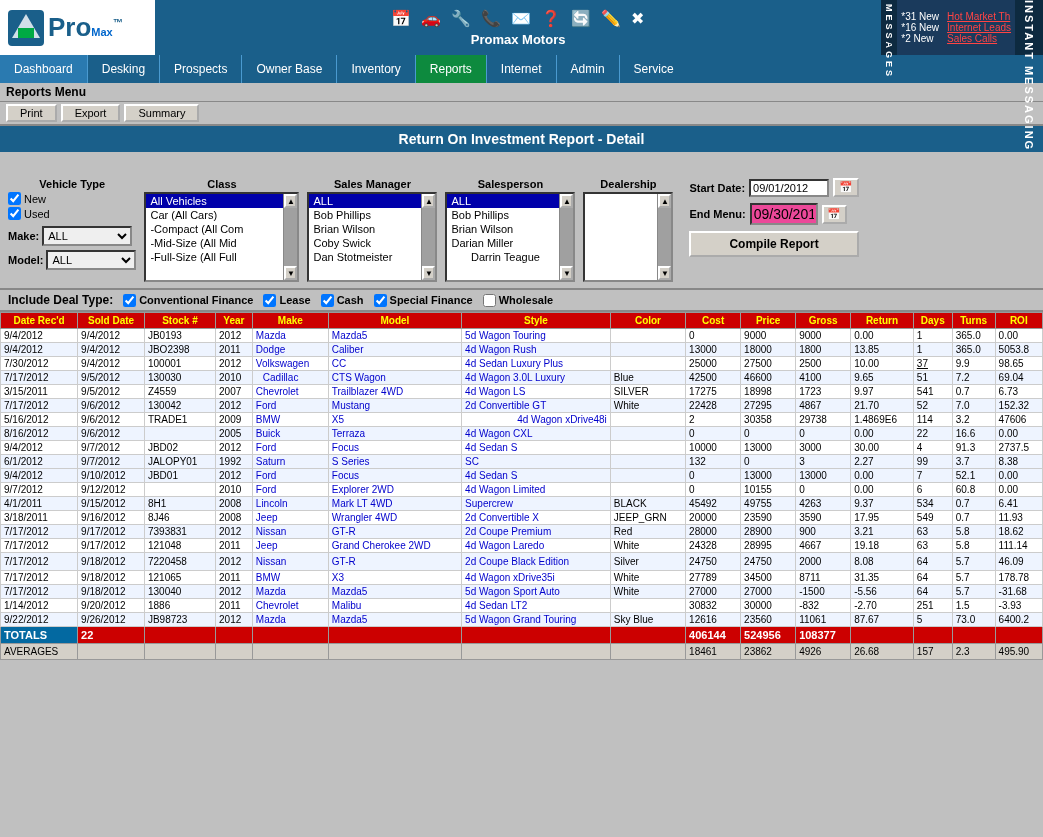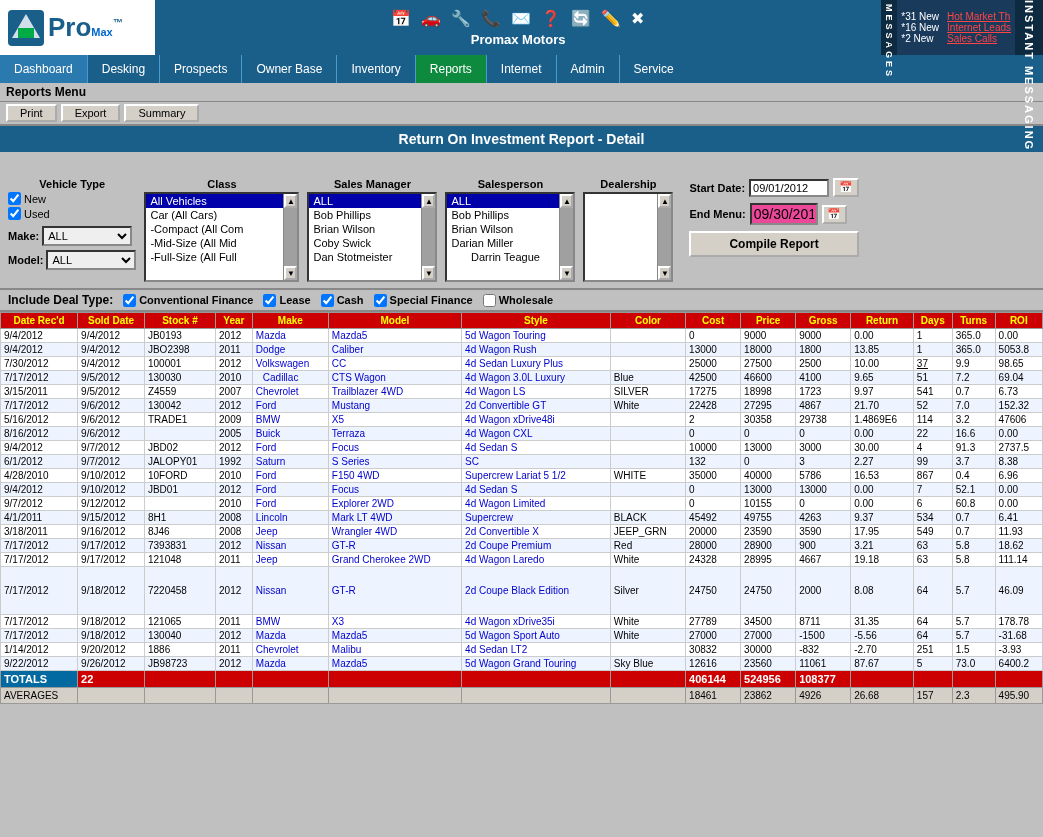--- a/index.html
+++ b/index.html
@@ -326,21 +326,21 @@
           <td style="font-size: 10px; padding: 1px 3px; border: 1px solid rgb(204, 204, 204); white-space: nowrap;">7.0</td>
           <td style="font-size: 10px; padding: 1px 3px; border: 1px solid rgb(204, 204, 204); white-space: nowrap;">152.32</td>
         </tr>
         <tr style="background: white;">
           <td style="font-size: 10px; padding: 1px 3px; border: 1px solid rgb(204, 204, 204); white-space: nowrap;">5/16/2012</td>
           <td style="font-size: 10px; padding: 1px 3px; border: 1px solid rgb(204, 204, 204); white-space: nowrap;">9/6/2012</td>
           <td style="font-size: 10px; padding: 1px 3px; border: 1px solid rgb(204, 204, 204); white-space: nowrap;">TRADE1</td>
           <td style="font-size: 10px; padding: 1px 3px; border: 1px solid rgb(204, 204, 204); white-space: nowrap;">2009</td>
           <td style="font-size: 10px; padding: 1px 3px; border: 1px solid rgb(204, 204, 204); white-space: nowrap; color: rgb(0, 0, 204);">BMW</td>
           <td style="font-size: 10px; padding: 1px 3px; border: 1px solid rgb(204, 204, 204); white-space: nowrap; color: rgb(0, 0, 204);">X5</td>
-          <td style="font-size: 10px; padding: 1px 3px; border: 1px solid rgb(204, 204, 204); white-space: nowrap; color: rgb(0, 0, 204);">4d Wagon xDrive48i</td>
+          <td style="font-size: 10px; padding: 1px 3px; border: 1px solid rgb(204, 204, 204); white-space: nowrap; color: rgb(0, 0, 204); text-align: right;">4d Wagon xDrive48i</td>
           <td style="font-size: 10px; padding: 1px 3px; border: 1px solid rgb(204, 204, 204); white-space: nowrap;"></td>
           <td style="font-size: 10px; padding: 1px 3px; border: 1px solid rgb(204, 204, 204); white-space: nowrap;">2</td>
           <td style="font-size: 10px; padding: 1px 3px; border: 1px solid rgb(204, 204, 204); white-space: nowrap;">30358</td>
           <td style="font-size: 10px; padding: 1px 3px; border: 1px solid rgb(204, 204, 204); white-space: nowrap;">29738</td>
           <td style="font-size: 10px; padding: 1px 3px; border: 1px solid rgb(204, 204, 204); white-space: nowrap;">1.4869E6</td>
           <td style="font-size: 10px; padding: 1px 3px; border: 1px solid rgb(204, 204, 204); white-space: nowrap;">114</td>
           <td style="font-size: 10px; padding: 1px 3px; border: 1px solid rgb(204, 204, 204); white-space: nowrap;">3.2</td>
           <td style="font-size: 10px; padding: 1px 3px; border: 1px solid rgb(204, 204, 204); white-space: nowrap;">47606</td>
         </tr>
         <tr style="background: rgb(238, 244, 255);">
@@ -386,37 +386,20 @@
           <td style="font-size: 10px; padding: 1px 3px; border: 1px solid rgb(204, 204, 204); white-space: nowrap; color: rgb(0, 0, 204);">S Series</td>
           <td style="font-size: 10px; padding: 1px 3px; border: 1px solid rgb(204, 204, 204); white-space: nowrap; color: rgb(0, 0, 204);">SC</td>
           <td style="font-size: 10px; padding: 1px 3px; border: 1px solid rgb(204, 204, 204); white-space: nowrap;"></td>
           <td style="font-size: 10px; padding: 1px 3px; border: 1px solid rgb(204, 204, 204); white-space: nowrap;">132</td>
           <td style="font-size: 10px; padding: 1px 3px; border: 1px solid rgb(204, 204, 204); white-space: nowrap;">0</td>
           <td style="font-size: 10px; padding: 1px 3px; border: 1px solid rgb(204, 204, 204); white-space: nowrap;">3</td>
           <td style="font-size: 10px; padding: 1px 3px; border: 1px solid rgb(204, 204, 204); white-space: nowrap;">2.27</td>
           <td style="font-size: 10px; padding: 1px 3px; border: 1px solid rgb(204, 204, 204); white-space: nowrap;">99</td>
           <td style="font-size: 10px; padding: 1px 3px; border: 1px solid rgb(204, 204, 204); white-space: nowrap;">3.7</td>
           <td style="font-size: 10px; padding: 1px 3px; border: 1px solid rgb(204, 204, 204); white-space: nowrap;">8.38</td>
-        </tr>
-        <tr style="background: white;">
-          <td style="font-size: 10px; padding: 1px 3px; border: 1px solid rgb(204, 204, 204); white-space: nowrap;">4/28/2010</td>
-          <td style="font-size: 10px; padding: 1px 3px; border: 1px solid rgb(204, 204, 204); white-space: nowrap;">9/10/2012</td>
-          <td style="font-size: 10px; padding: 1px 3px; border: 1px solid rgb(204, 204, 204); white-space: nowrap;">10FORD</td>
-          <td style="font-size: 10px; padding: 1px 3px; border: 1px solid rgb(204, 204, 204); white-space: nowrap;">2010</td>
-          <td style="font-size: 10px; padding: 1px 3px; border: 1px solid rgb(204, 204, 204); white-space: nowrap; color: rgb(0, 0, 204);">Ford</td>
-          <td style="font-size: 10px; padding: 1px 3px; border: 1px solid rgb(204, 204, 204); white-space: nowrap; color: rgb(0, 0, 204);">F150 4WD</td>
-          <td style="font-size: 10px; padding: 1px 3px; border: 1px solid rgb(204, 204, 204); white-space: nowrap; color: rgb(0, 0, 204);">Supercrew Lariat 5 1/2</td>
-          <td style="font-size: 10px; padding: 1px 3px; border: 1px solid rgb(204, 204, 204); white-space: nowrap;">WHITE</td>
-          <td style="font-size: 10px; padding: 1px 3px; border: 1px solid rgb(204, 204, 204); white-space: nowrap;">35000</td>
-          <td style="font-size: 10px; padding: 1px 3px; border: 1px solid rgb(204, 204, 204); white-space: nowrap;">40000</td>
-          <td style="font-size: 10px; padding: 1px 3px; border: 1px solid rgb(204, 204, 204); white-space: nowrap;">5786</td>
-          <td style="font-size: 10px; padding: 1px 3px; border: 1px solid rgb(204, 204, 204); white-space: nowrap;">16.53</td>
-          <td style="font-size: 10px; padding: 1px 3px; border: 1px solid rgb(204, 204, 204); white-space: nowrap;">867</td>
-          <td style="font-size: 10px; padding: 1px 3px; border: 1px solid rgb(204, 204, 204); white-space: nowrap;">0.4</td>
-          <td style="font-size: 10px; padding: 1px 3px; border: 1px solid rgb(204, 204, 204); white-space: nowrap;">6.96</td>
         </tr>
         <tr style="background: rgb(238, 244, 255);">
           <td style="font-size: 10px; padding: 1px 3px; border: 1px solid rgb(204, 204, 204); white-space: nowrap;">9/4/2012</td>
           <td style="font-size: 10px; padding: 1px 3px; border: 1px solid rgb(204, 204, 204); white-space: nowrap;">9/10/2012</td>
           <td style="font-size: 10px; padding: 1px 3px; border: 1px solid rgb(204, 204, 204); white-space: nowrap;">JBD01</td>
           <td style="font-size: 10px; padding: 1px 3px; border: 1px solid rgb(204, 204, 204); white-space: nowrap;">2012</td>
           <td style="font-size: 10px; padding: 1px 3px; border: 1px solid rgb(204, 204, 204); white-space: nowrap; color: rgb(0, 0, 204);">Ford</td>
           <td style="font-size: 10px; padding: 1px 3px; border: 1px solid rgb(204, 204, 204); white-space: nowrap; color: rgb(0, 0, 204);">Focus</td>
           <td style="font-size: 10px; padding: 1px 3px; border: 1px solid rgb(204, 204, 204); white-space: nowrap; color: rgb(0, 0, 204);">4d Sedan S</td>
           <td style="font-size: 10px; padding: 1px 3px; border: 1px solid rgb(204, 204, 204); white-space: nowrap;"></td>
@@ -509,21 +492,21 @@
           <td style="font-size: 10px; padding: 1px 3px; border: 1px solid rgb(204, 204, 204); white-space: nowrap;">28995</td>
           <td style="font-size: 10px; padding: 1px 3px; border: 1px solid rgb(204, 204, 204); white-space: nowrap;">4667</td>
           <td style="font-size: 10px; padding: 1px 3px; border: 1px solid rgb(204, 204, 204); white-space: nowrap;">19.18</td>
           <td style="font-size: 10px; padding: 1px 3px; border: 1px solid rgb(204, 204, 204); white-space: nowrap;">63</td>
           <td style="font-size: 10px; padding: 1px 3px; border: 1px solid rgb(204, 204, 204); white-space: nowrap;">5.8</td>
           <td style="font-size: 10px; padding: 1px 3px; border: 1px solid rgb(204, 204, 204); white-space: nowrap;">111.14</td>
         </tr>
         <tr style="background: rgb(238, 244, 255);">
           <td style="font-size: 10px; padding: 1px 3px; border: 1px solid rgb(204, 204, 204); white-space: nowrap;">7/17/2012</td>
           <td style="font-size: 10px; padding: 1px 3px; border: 1px solid rgb(204, 204, 204); white-space: nowrap;">9/18/2012</td>
-          <td style="font-size: 10px; padding: 18px 3px; border: 1px solid rgb(204, 204, 204); white-space: nowrap;">7220458</td>
+          <td style="font-size: 10px; padding: 3px 3px; border: 1px solid rgb(204, 204, 204); white-space: nowrap;">7220458</td>
           <td style="font-size: 10px; padding: 1px 3px; border: 1px solid rgb(204, 204, 204); white-space: nowrap;">2012</td>
           <td style="font-size: 10px; padding: 1px 3px; border: 1px solid rgb(204, 204, 204); white-space: nowrap; color: rgb(0, 0, 204);">Nissan</td>
           <td style="font-size: 10px; padding: 1px 3px; border: 1px solid rgb(204, 204, 204); white-space: nowrap; color: rgb(0, 0, 204);">GT-R</td>
           <td style="font-size: 10px; padding: 1px 3px; border: 1px solid rgb(204, 204, 204); white-space: nowrap; color: rgb(0, 0, 204);">2d Coupe Black Edition</td>
           <td style="font-size: 10px; padding: 1px 3px; border: 1px solid rgb(204, 204, 204); white-space: nowrap;">Silver</td>
           <td style="font-size: 10px; padding: 1px 3px; border: 1px solid rgb(204, 204, 204); white-space: nowrap;">24750</td>
           <td style="font-size: 10px; padding: 1px 3px; border: 1px solid rgb(204, 204, 204); white-space: nowrap;">24750</td>
           <td style="font-size: 10px; padding: 1px 3px; border: 1px solid rgb(204, 204, 204); white-space: nowrap;">2000</td>
           <td style="font-size: 10px; padding: 1px 3px; border: 1px solid rgb(204, 204, 204); white-space: nowrap;">8.08</td>
           <td style="font-size: 10px; padding: 1px 3px; border: 1px solid rgb(204, 204, 204); white-space: nowrap;">64</td>

